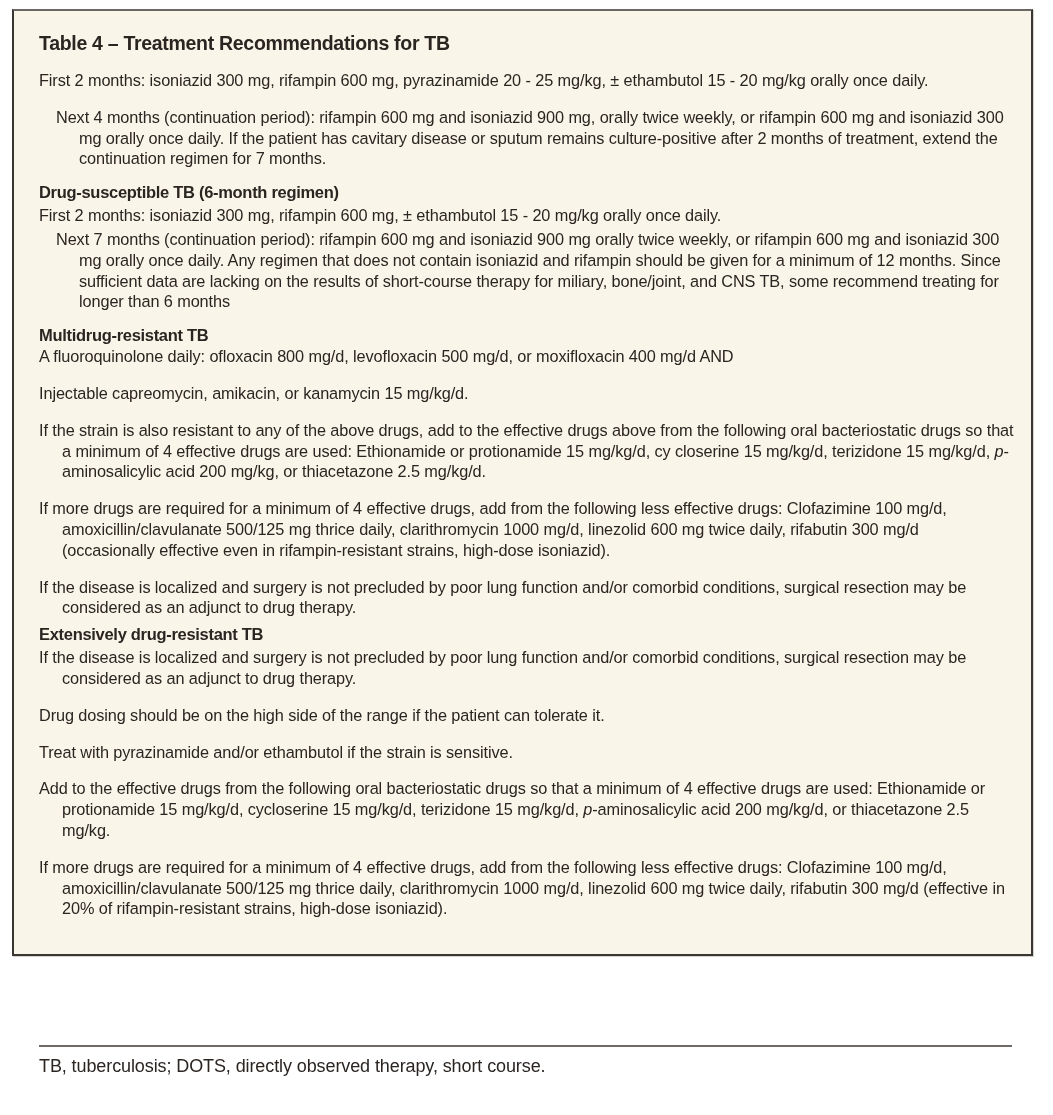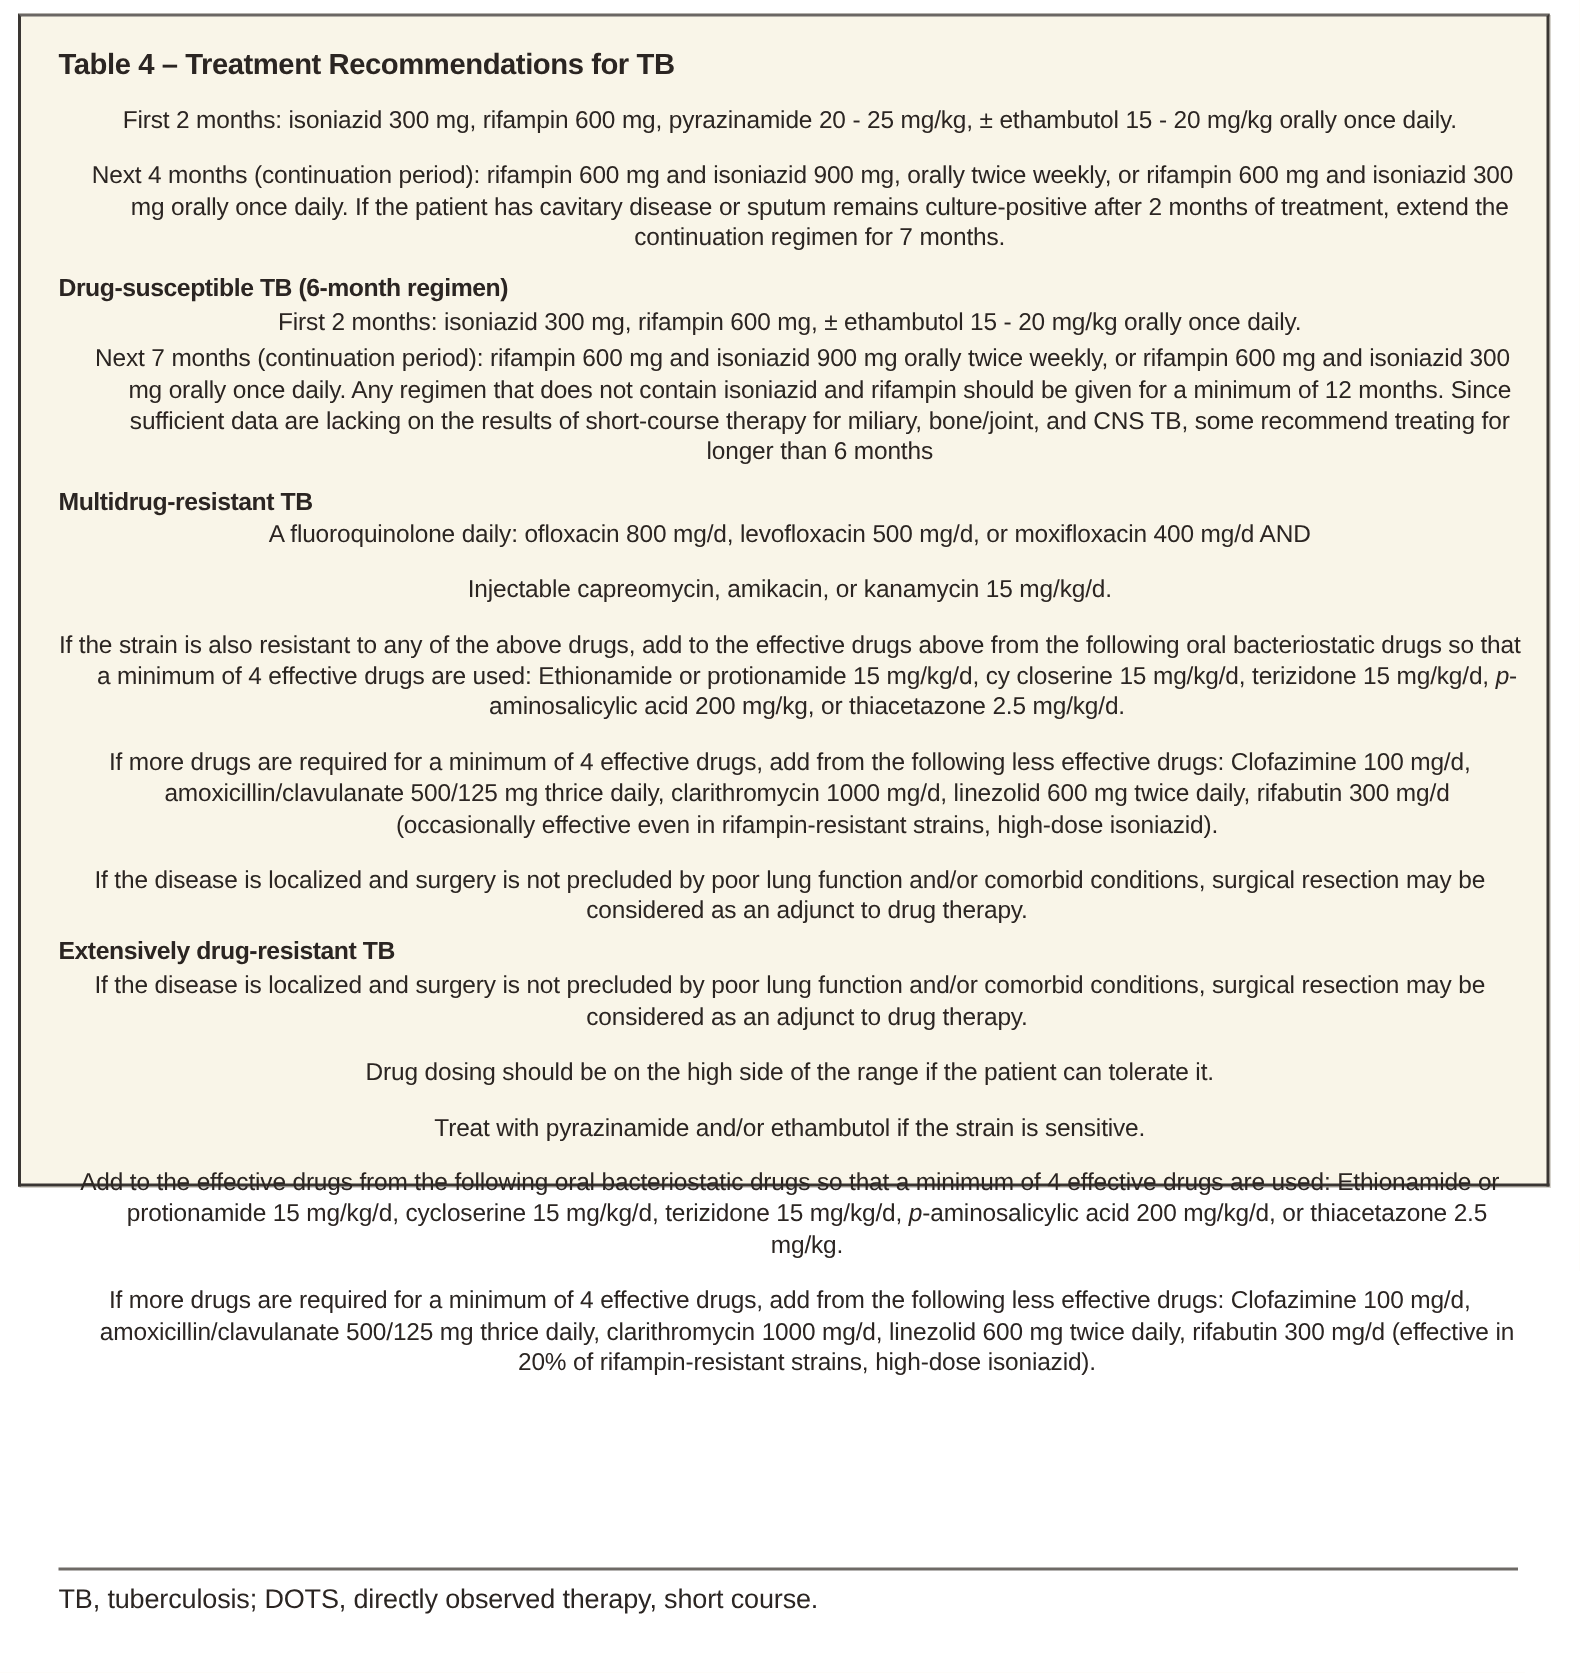--- a/index.html
+++ b/index.html
@@ -13,21 +13,21 @@
     position: relative;
     overflow: hidden;
     font-family: "Liberation Sans", sans-serif;
     color: #2b2522;
   }
   .box {
     position: absolute;
     left: 12px;
     top: 9px;
     width: 1021px;
-    height: 782px;
+    height: 947px;
     background: #f9f5e8;
     border: 2px solid #3a3633;
     border-top-color: #6b6764;
     box-shadow: 1px 1px 0 #d6d3cd;
     box-sizing: border-box;
   }
   .inner {
     position: absolute;
     left: 25px;
     top: 20px;
@@ -46,21 +46,20 @@
     letter-spacing: -0.3px;
     line-height: 22px;
     margin: 0 0 2px 0;
   }
   .item {
     font-size: 16.3px;
     line-height: 20.8px;
     padding-left: 23px;
     text-indent: -23px;
     letter-spacing: -0.1px;
-    text-align: center;
   }
   .gap-lg { margin-bottom: 16px; }
   .gap-md { margin-bottom: 12px; margin-left: 17px; }
   .gap-sm { margin-bottom: 5px; }
   .gap-xs { margin-bottom: 3px; }
   .divider {
     position: absolute;
     left: 25px;
     top: 1034px;
     width: 973px;

